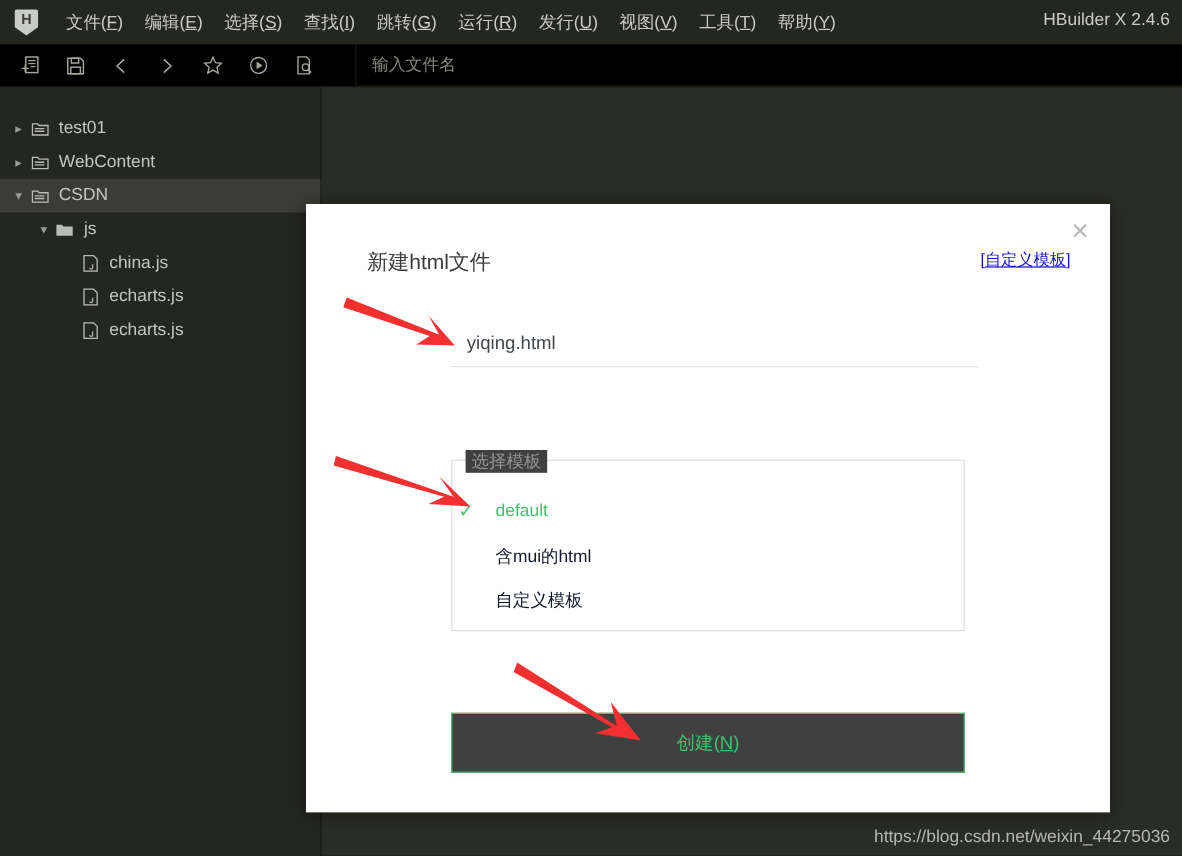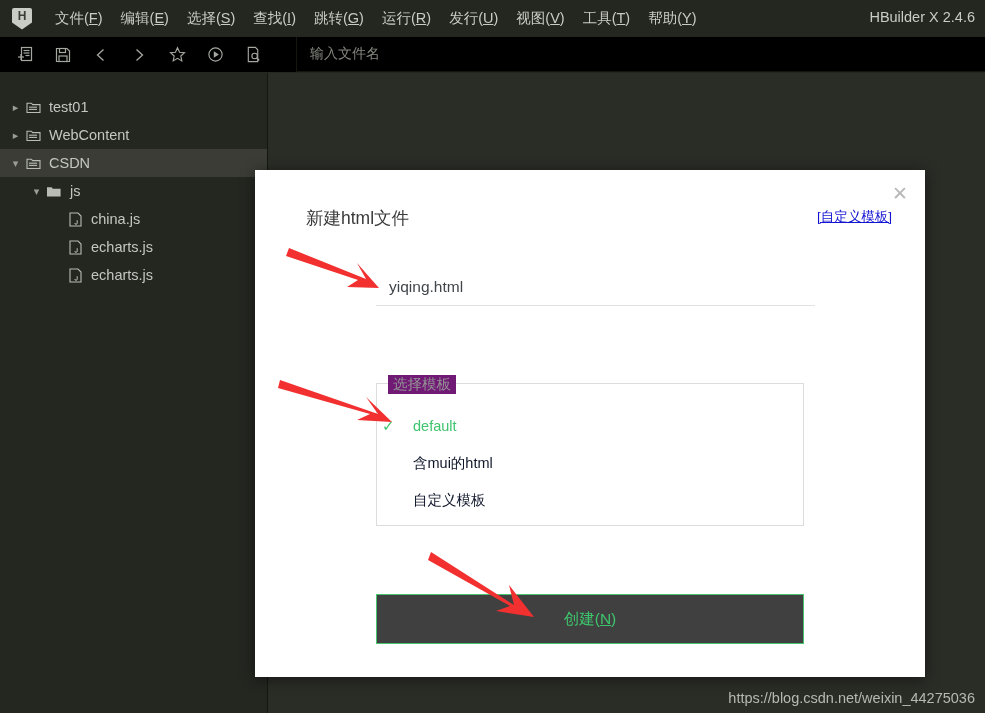--- a/index.html
+++ b/index.html
@@ -263,21 +263,21 @@
     top: 213px;
     width: 428px;
     height: 143px;
     border: 1px solid #dcdcdc;
     box-sizing: border-box;
   }
   #dlg-tpl-legend {
     position: absolute;
     left: 133px;
     top: 205px;
-    background: #701a75;
+    background: #404040;
     padding: 0 5px;
     font-size: 14.5px;
     color: #949494;
     white-space: nowrap;
   }
   .tpl-row {
     position: absolute;
     left: 122px;
     height: 24px;
     display: flex;

